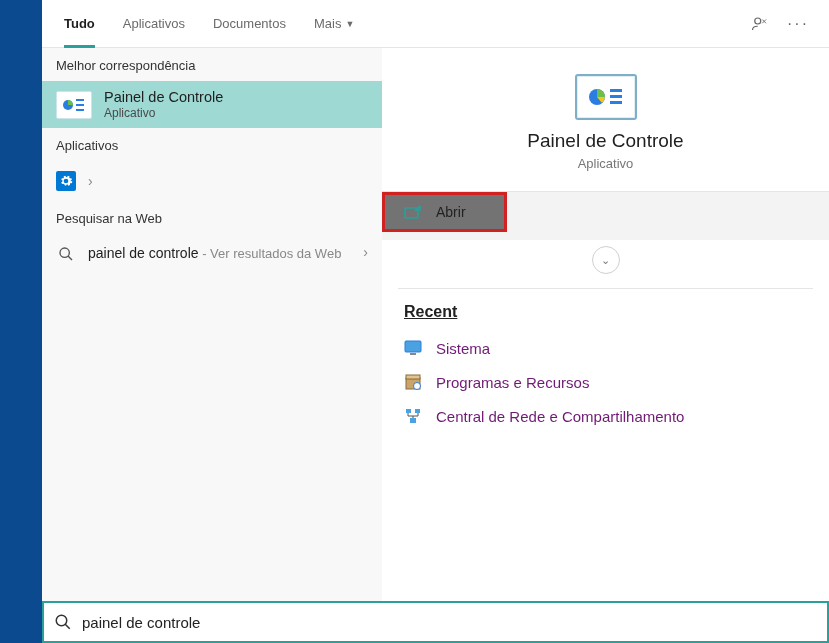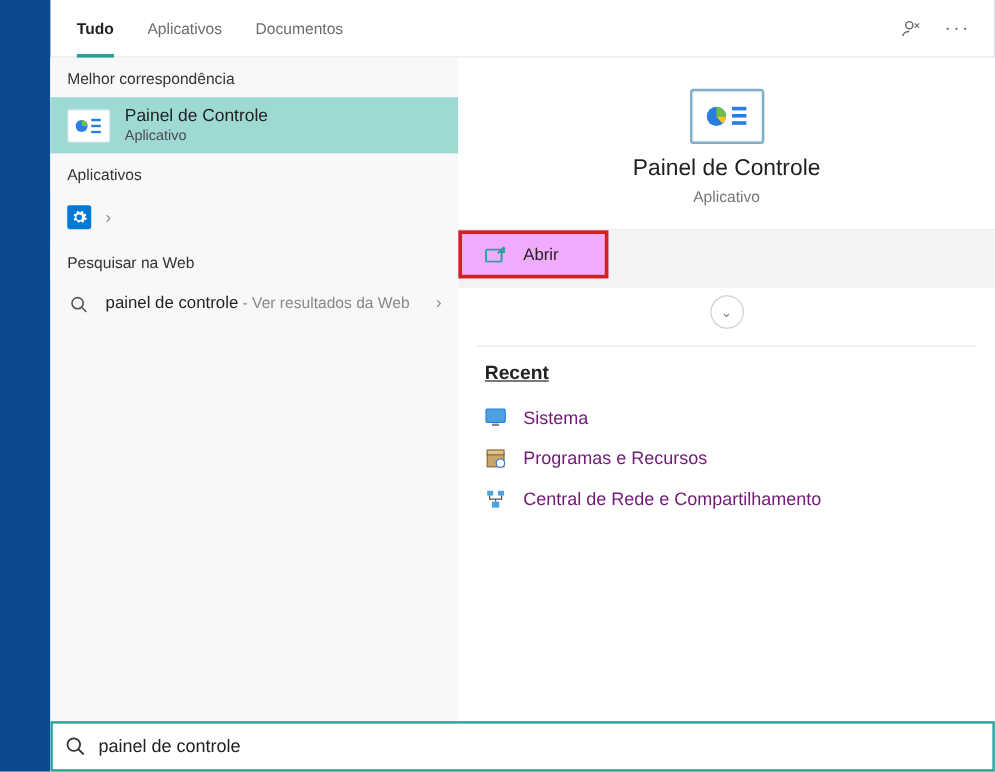--- a/index.html
+++ b/index.html
@@ -27,21 +27,21 @@
 .gear { width: 20px; height: 20px; background: #0078d4; display: flex; align-items: center; justify-content: center; border-radius: 2px; }
 .gear svg { fill: #fff; }
 .search-icon { width: 20px; height: 20px; display: flex; align-items: center; justify-content: center; }
 .right { flex: 1; background: #fff; display: flex; flex-direction: column; padding-top: 26px; }
 .detail-header { display: flex; flex-direction: column; align-items: center; gap: 10px; padding-bottom: 20px; }
 .cp-icon-large { width: 62px; height: 46px; background: #fff; border: 2px solid #7eaec8; border-radius: 3px; display: flex; align-items: center; justify-content: center; box-shadow: 0 0 0 1px #e3eef4 inset; }
 .detail-title { font-size: 19px; color: #1f1f1f; font-weight: 400; }
 .detail-sub { font-size: 13px; color: #777; margin-top: -6px; }
 .divider { height: 1px; background: #e5e5e5; margin: 0; }
 .action-wrap { position: relative; }
-.action-row { display: flex; align-items: center; gap: 14px; padding: 12px 22px; background: #f0abfc; width: 100%; }
+.action-row { display: flex; align-items: center; gap: 14px; padding: 12px 22px; background: #737373; width: 100%; }
 .action-row.highlighted { outline: 3px solid #d12121; outline-offset: -3px; width: 125px; margin-left: 0; position: relative; z-index: 2; }
 .action-bg { position: absolute; left: 0; right: 0; top: 0; bottom: 0; background: #f3f3f3; z-index: 1; }
 .open-icon svg { display: block; }
 .expand { display: flex; justify-content: center; padding: 6px 0 14px; }
 .expand-btn { width: 28px; height: 28px; border: 1px solid #d0d0d0; border-radius: 50%; display: flex; align-items: center; justify-content: center; color: #777; font-size: 11px; cursor: pointer; }
 .recent-header { padding: 4px 22px 10px; font-size: 16px; font-weight: 600; color: #222; text-decoration: underline; }
 .recent-item { display: flex; align-items: center; gap: 14px; padding: 8px 22px; font-size: 15px; color: #701a75; cursor: pointer; }
 .recent-item .ricon { width: 18px; height: 18px; display: flex; align-items: center; justify-content: center; }
 .search-bar { height: 42px; border: 2px solid #2aa09b; background: #fff; display: flex; align-items: center; padding: 0 10px; gap: 10px; position: absolute; left: 42px; bottom: 0; width: 787px; }
 .search-bar input { border: none; outline: none; font-size: 15px; flex: 1; color: #222; }
@@ -54,20 +54,24 @@
   <div class="tabs">
     <div class="tab active">
         <span>Tudo</span>
       </div>
     <div class="tab">
         <span>Aplicativos</span>
       </div>
     <div class="tab">
         <span>Documentos</span>
       </div>
+    <div class="tab">
+        <span>Mais</span>
+        <span class="chev">▼</span>
+      </div>
     <div class="tabs-spacer"></div>
     <div class="tabs-right">
       <span>
           <svg width="18" height="18" viewBox="0 0 24 24" fill="none" stroke="#666" stroke-width="1.6">
             <circle cx="9" cy="8" r="4"></circle>
             <path d="M2 20c0-3 3-5 7-5"></path>
             <path d="M15 6l5 5M20 6l-5 5" stroke-width="1.2"></path>
           </svg>
         </span>
       <span style="letter-spacing:2px;color:#666">···</span>

